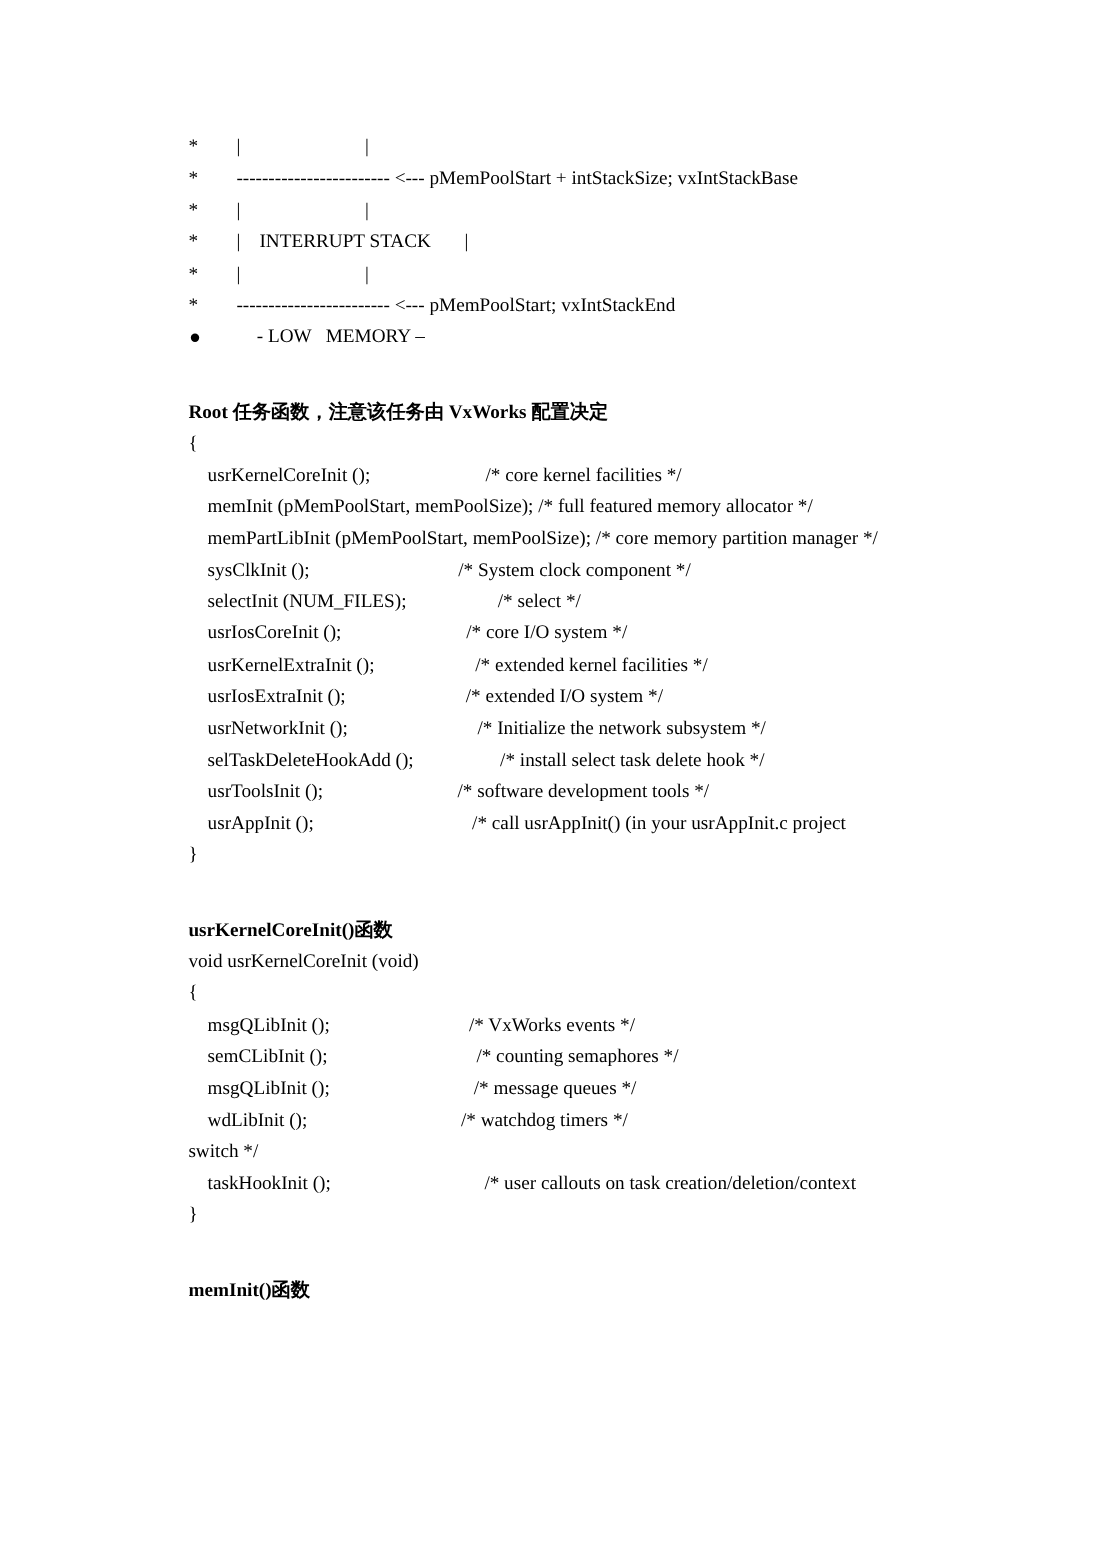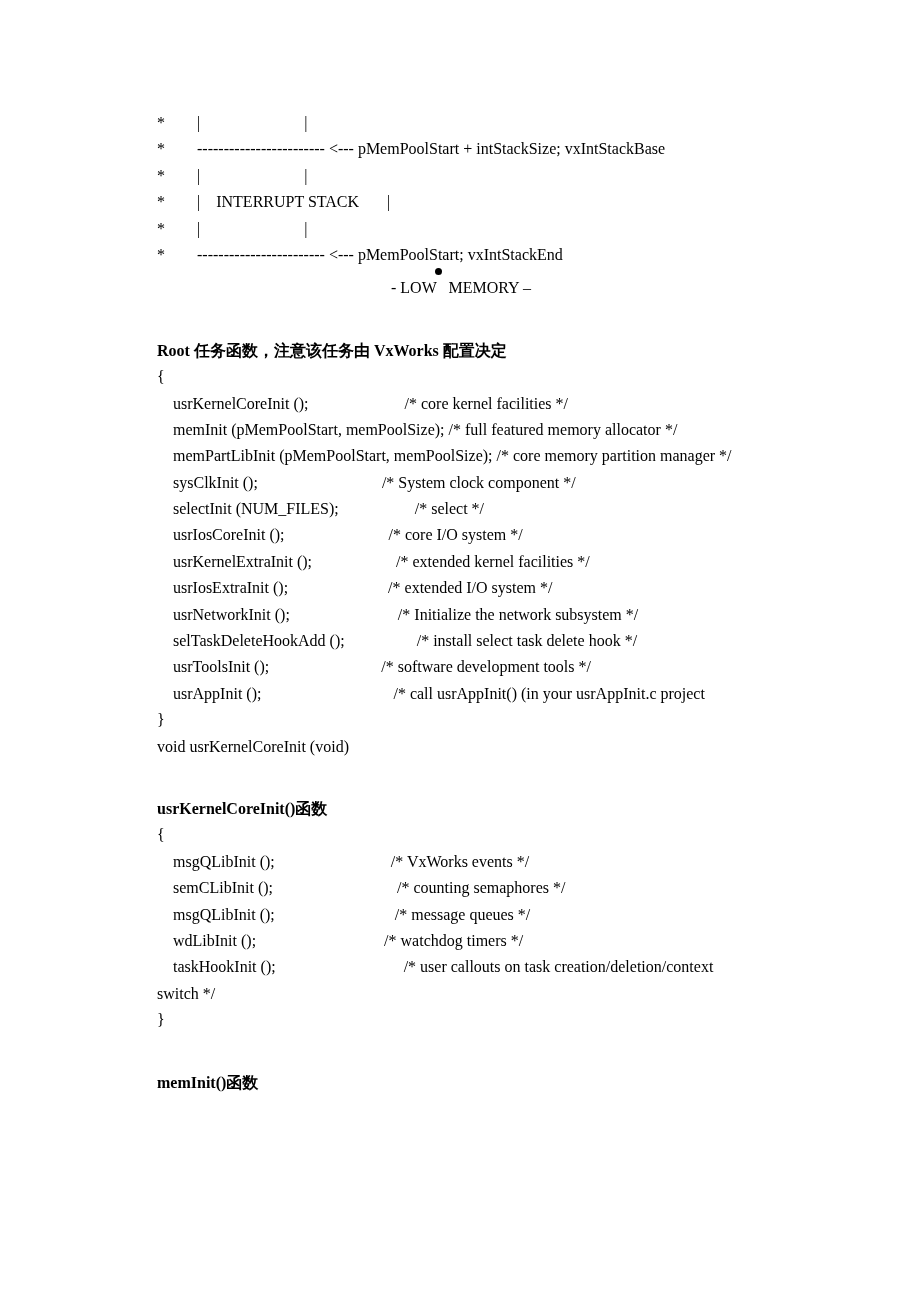--- a/index.html
+++ b/index.html
@@ -21,21 +21,20 @@
     white-space: pre;
     font-family: "Times New Roman", "SimSun", serif;
   }
   .bold {
     font-weight: bold;
     margin-top: 36px;
   }
   .bullet-line {
     display: flex;
     align-items: center;
-    flex-direction: column;
   }
   .bullet {
     display: inline-block;
     width: 7px;
     height: 7px;
     background: #000;
     border-radius: 50%;
     margin-right: 48px;
     margin-left: 2px;
     flex-shrink: 0;
@@ -67,27 +66,27 @@
   <div class="line">    selectInit (NUM_FILES);                   /* select */</div>
   <div class="line">    usrIosCoreInit ();                          /* core I/O system */</div>
   <div class="line">    usrKernelExtraInit ();                     /* extended kernel facilities */</div>
   <div class="line">    usrIosExtraInit ();                         /* extended I/O system */</div>
   <div class="line">    usrNetworkInit ();                           /* Initialize the network subsystem */</div>
   <div class="line">    selTaskDeleteHookAdd ();                  /* install select task delete hook */</div>
   <div class="line">    usrToolsInit ();                            /* software development tools */</div>
   <div class="line">    usrAppInit ();                                 /* call usrAppInit() (in your usrAppInit.c project</div>
   <div class="line">}</div>
 
+  <div class="line bold">usrKernelCoreInit()函数</div>
+
   <div class="line">void usrKernelCoreInit (void)</div>
-
-  <div class="line bold">usrKernelCoreInit()函数</div>
   <div class="line">{</div>
   <div class="line">    msgQLibInit ();                             /* VxWorks events */</div>
   <div class="line">    semCLibInit ();                               /* counting semaphores */</div>
   <div class="line">    msgQLibInit ();                              /* message queues */</div>
   <div class="line">    wdLibInit ();                                /* watchdog timers */</div>
+  <div class="line">switch */</div>
   <div class="line">    taskHookInit ();                                /* user callouts on task creation/deletion/context</div>
-  <div class="line">switch */</div>
   <div class="line">}</div>
 
   <div class="line bold">memInit()函数</div>
 
 </div>
 
 </body></html>

